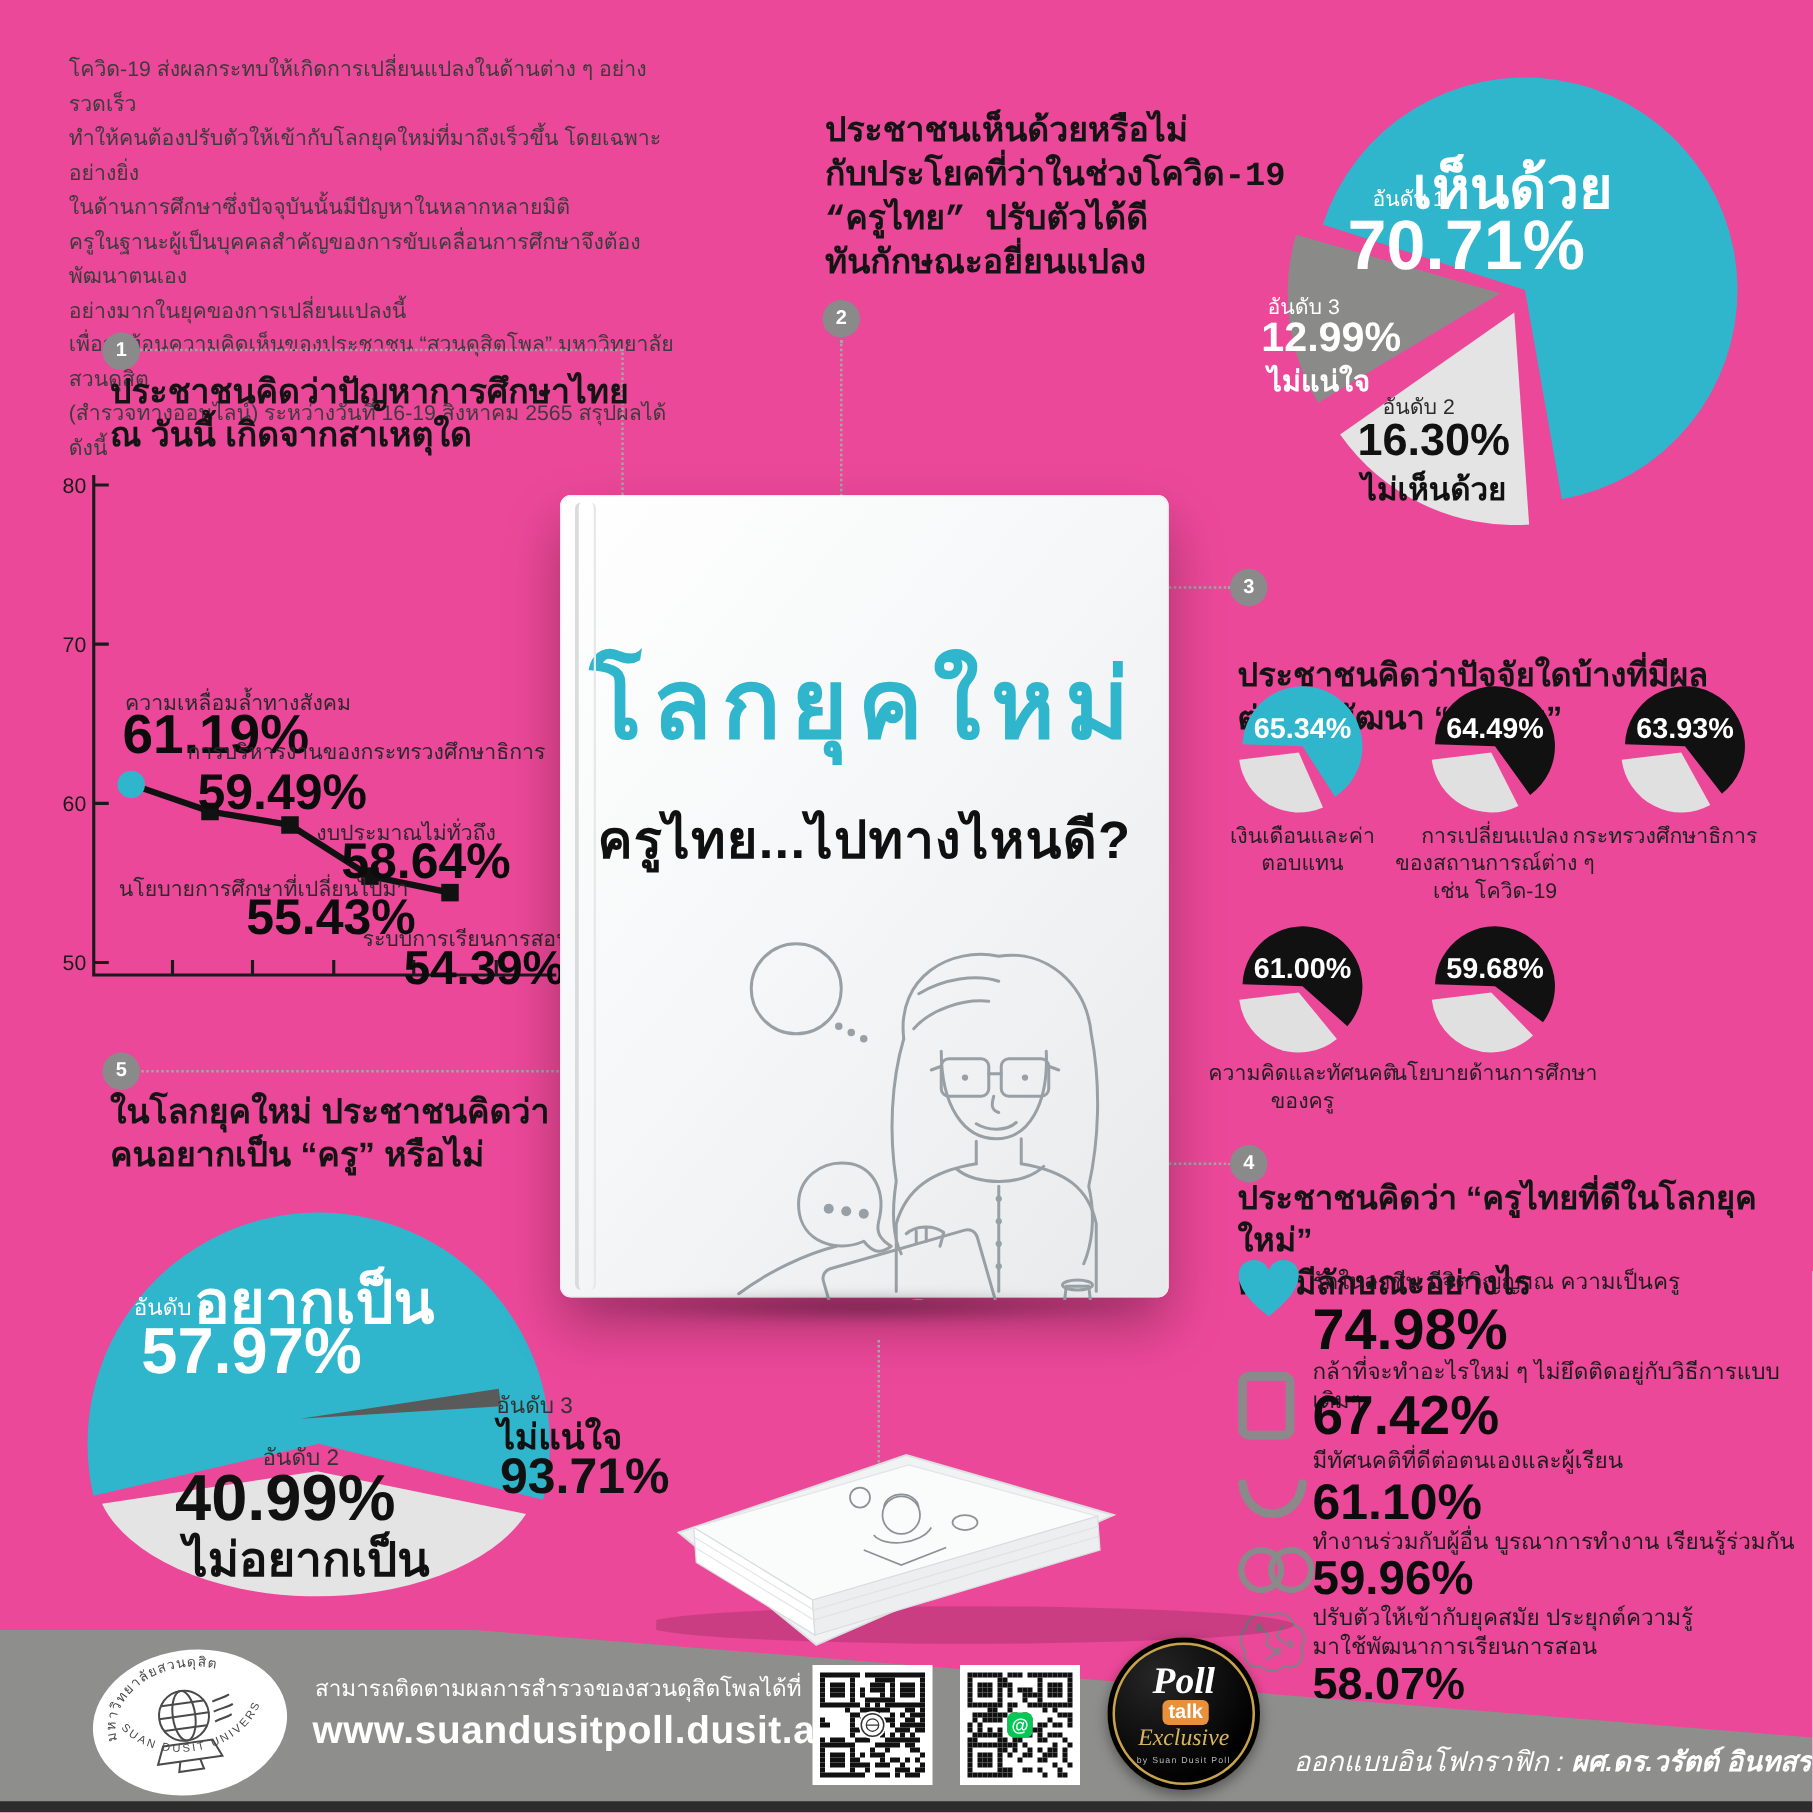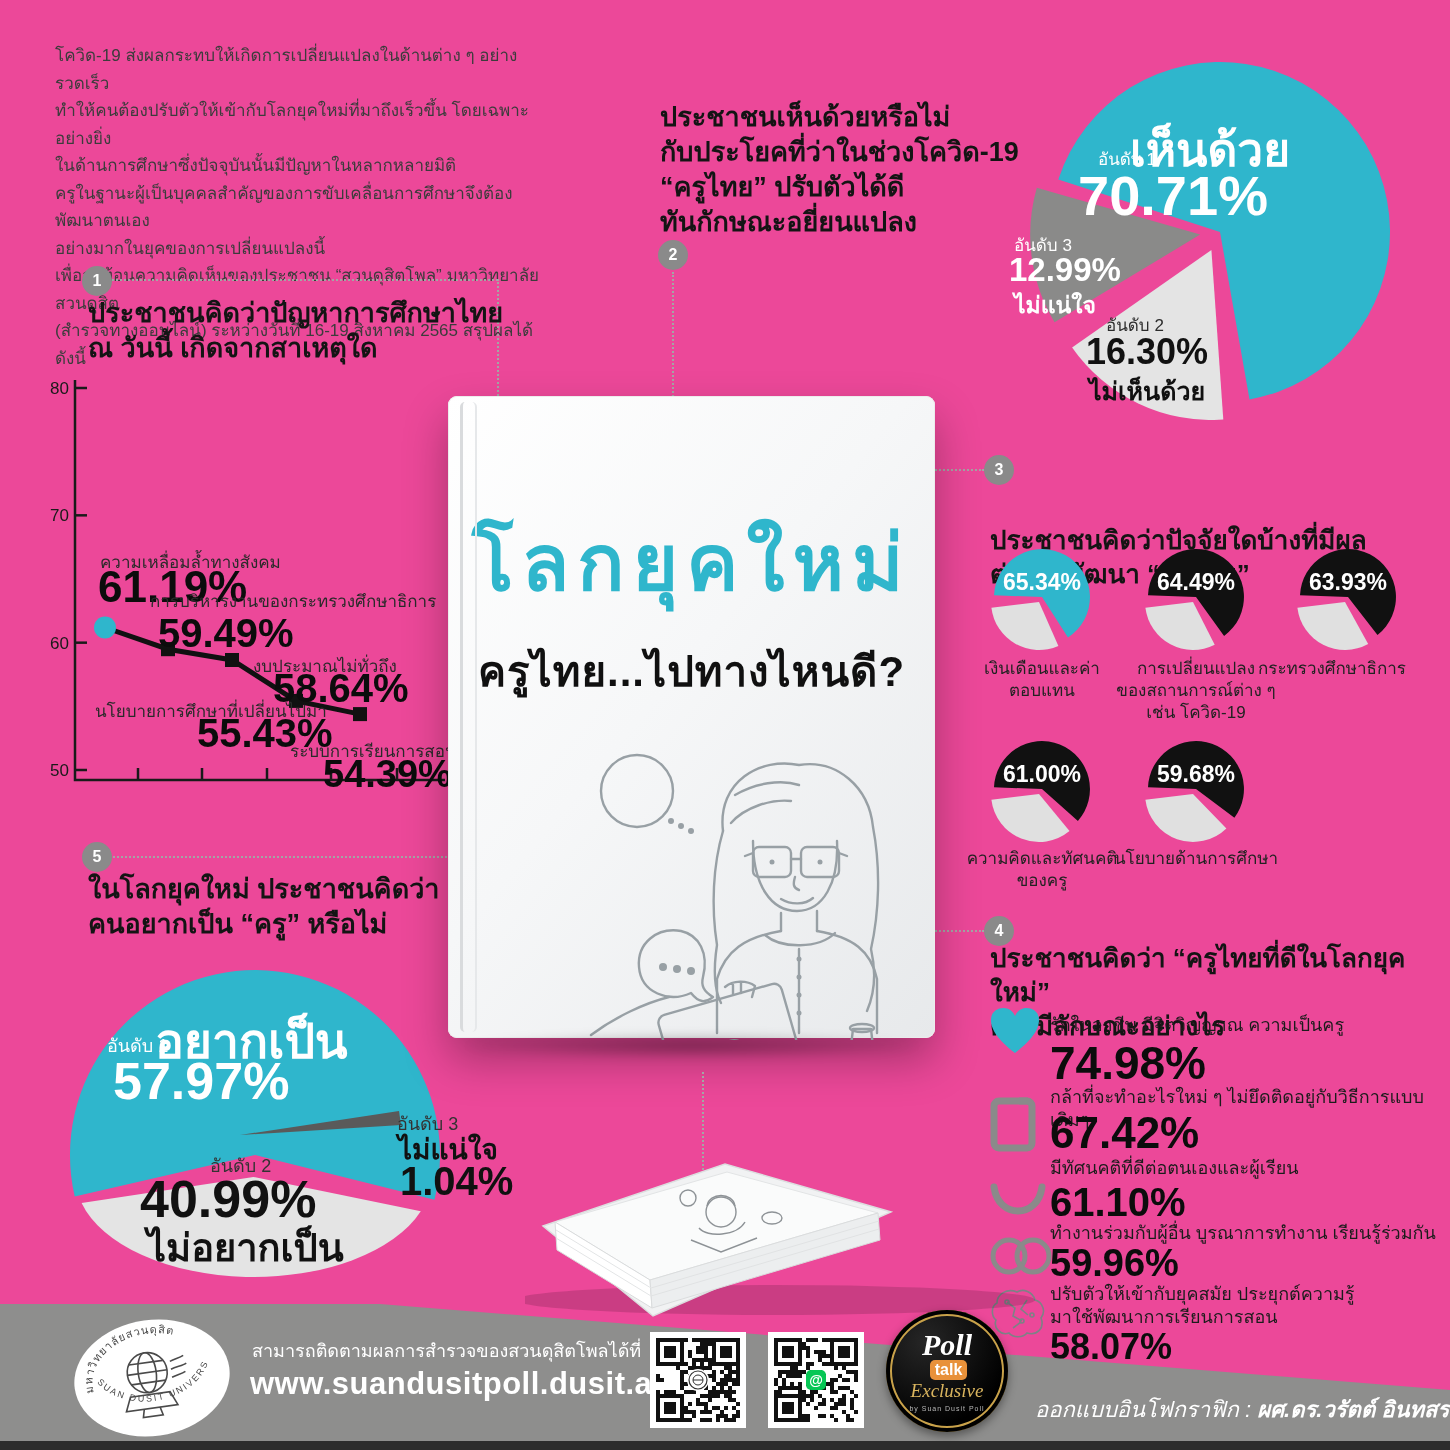--- a/index.html
+++ b/index.html
@@ -92,21 +92,21 @@
       <text x="105" y="237" font-size="17" fill="#2a2a2a">การบริหารงานของกระทรวงศึกษาธิการ</text>
       <text x="113" y="277" font-size="40" font-weight="bold" fill="#0c0c0c">59.49%</text>
       <text x="208" y="302" font-size="17" fill="#2a2a2a">งบประมาณไม่ทั่วถึง</text>
       <text x="228" y="332" font-size="40" font-weight="bold" fill="#0c0c0c">58.64%</text>
       <text x="50" y="347" font-size="17" fill="#2a2a2a">นโยบายการศึกษาที่เปลี่ยนไปมา</text>
       <text x="152" y="377" font-size="40" font-weight="bold" fill="#0c0c0c">55.43%</text>
       <text x="245" y="387" font-size="17" fill="#2a2a2a">ระบบการเรียนการสอน</text>
       <text x="278" y="417" font-size="38" font-weight="bold" fill="#0c0c0c">54.39%</text>
     </svg>
 
-  <div class="abs hdr" style="left:660px;top:100px;">
+  <div class="abs hdr" style="left:660px;top:90px;font-family:Liberation Mono, monospace;">
     <div>ประชาชนเห็นด้วยหรือไม่</div>
     <div>กับประโยคที่ว่าในช่วงโควิด-19</div>
     <div>“ครูไทย” ปรับตัวได้ดี</div>
     <div>ทันกักษณะอยี่ยนแปลง</div>
   </div>
   <div class="abs badge" style="left:658px;top:240px;">2</div>
   <div class="abs dot-v" style="left:672px;top:272px;height:128px;"></div>
 
   <div class="abs" style="left:1000px;top:55px;width:440px;height:365px;">
     <svg id="agreeSvg" width="440" height="365">
@@ -247,21 +247,21 @@
         <polygon points="185,170 344,146 346,160" fill="#5a5a5a"></polygon>
       </svg>
     <div class="abs w" style="left:52px;top:66px;font-size:18px;">อันดับ 1</div>
     <div class="abs w b" style="left:100px;top:38px;font-size:48px;">อยากเป็น</div>
     <div class="abs w b" style="left:58px;top:86px;font-size:52px;">57.97%</div>
     <div class="abs" style="left:155px;top:186px;font-size:18px;color:#333;">อันดับ 2</div>
     <div class="abs b" style="left:85px;top:204px;font-size:52px;color:#111;">40.99%</div>
     <div class="abs b" style="left:92px;top:252px;font-size:38px;color:#111;">ไม่อยากเป็น</div>
     <div class="abs" style="left:342px;top:144px;font-size:18px;color:#333;">อันดับ 3</div>
     <div class="abs b" style="left:343px;top:162px;font-size:28px;color:#111;">ไม่แน่ใจ</div>
-    <div class="abs b" style="left:345px;top:194px;font-size:40px;color:#111;">1.04%</div>
+    <div class="abs b" style="left:345px;top:194px;font-size:40px;color:#111;">93.71%</div>
   </div>
 
   <div class="abs book">
     <div class="book-title">โลกยุคใหม่</div>
     <div class="book-sub">ครูไทย...ไปทางไหนดี?</div>
   </div>
   <svg class="abs" style="left:585px;top:735px;" width="335" height="305" viewBox="0 0 335 305">
     <g stroke="#98a0a5" fill="none" stroke-width="2.4" stroke-linecap="round" stroke-linejoin="round">
       <circle cx="52" cy="56" r="36"></circle>
       <circle cx="86" cy="86" r="3" fill="#98a0a5" stroke="none"></circle>

